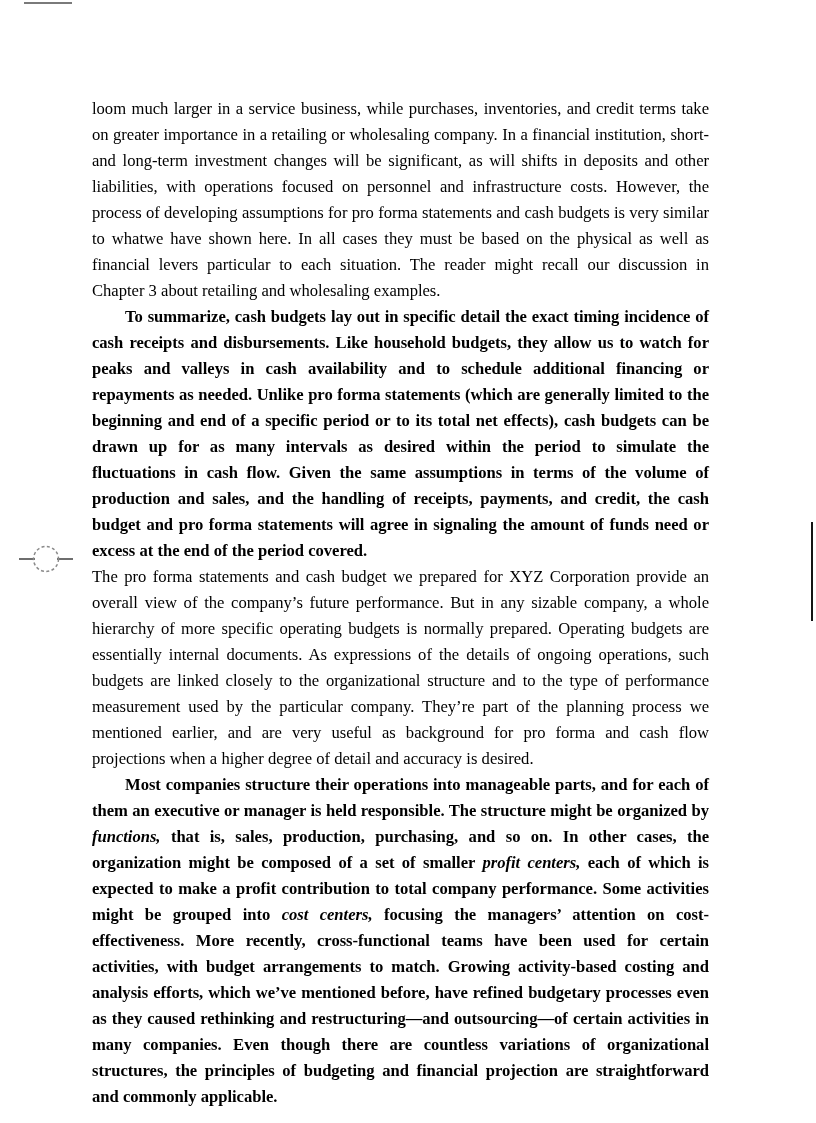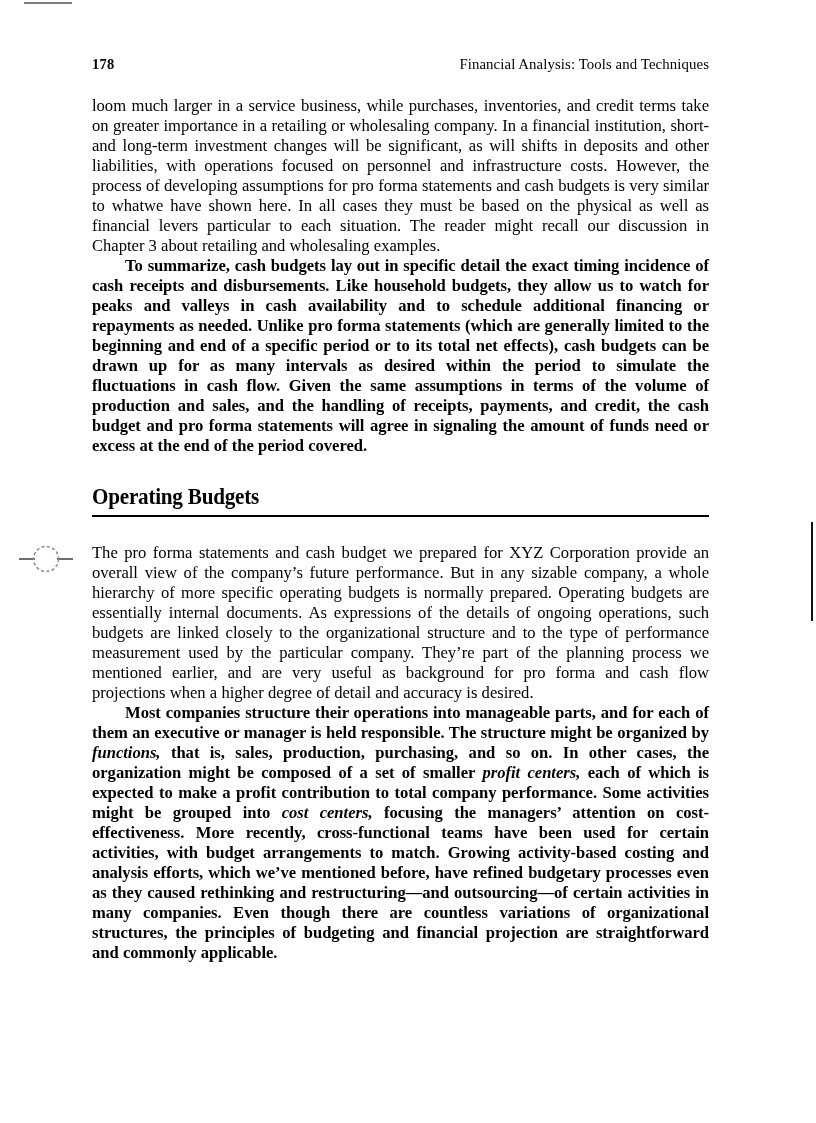--- a/index.html
+++ b/index.html
@@ -73,21 +73,21 @@
   .content {
     position: absolute;
     left: 92px;
     top: 96px;
     width: 617px;
   }
 
   p.body-par {
     margin: 0;
     font-size: 16.6px;
-    line-height: 20px;
+    line-height: 26px;
     text-align: justify;
     text-justify: inter-word;
     letter-spacing: -0.02px;
     word-spacing: 0.1px;
     hyphens: manual;
   }
   p.indent {
     text-indent: 33px;
     font-weight: bold;
   }
@@ -124,35 +124,27 @@
   <div class="crop-mark-right"></div>
 
   <div class="registration-mark">
     <svg width="56" height="42" viewBox="0 0 56 42" xmlns="http://www.w3.org/2000/svg">
       <line x1="1" y1="21" x2="17" y2="21" stroke="#4a4a4a" stroke-width="1.6"></line>
       <line x1="39" y1="21" x2="55" y2="21" stroke="#4a4a4a" stroke-width="1.6"></line>
       <circle cx="28" cy="21" r="12.5" fill="none" stroke="#8a8a8a" stroke-width="1.5" stroke-dasharray="3 2.4"></circle>
     </svg>
   </div>
 
-  <div class="running-header">
-    <span class="folio">178</span>
-    <span class="header-title">Financial Analysis: Tools and Techniques</span>
-  </div>
 
   <div class="content">
 
     <p class="body-par">loom much larger in a service business, while purchases, inventories, and credit terms take on greater importance in a retailing or wholesaling company. In a financial institution, short- and long-term investment changes will be significant, as will shifts in deposits and other liabilities, with operations focused on personnel and infrastructure costs. However, the process of developing assumptions for pro forma statements and cash budgets is very similar to whatwe have shown here. In all cases they must be based on the physical as well as financial levers particular to each situation. The reader might recall our discussion in Chapter 3 about retailing and wholesaling examples.</p>
 
     <p class="body-par indent">To summarize, cash budgets lay out in specific detail the exact timing incidence of cash receipts and disbursements. Like household budgets, they allow us to watch for peaks and valleys in cash availability and to schedule additional financing or repayments as needed. Unlike pro forma statements (which are generally limited to the beginning and end of a specific period or to its total net effects), cash budgets can be drawn up for as many intervals as desired within the period to simulate the fluctuations in cash flow. Given the same assumptions in terms of the volume of production and sales, and the handling of receipts, payments, and credit, the cash budget and pro forma statements will agree in signaling the amount of funds need or excess at the end of the period covered.</p>
 
-    <div class="section-heading-block">
-      <h2 class="section-heading">Operating Budgets</h2>
-      <div class="heading-rule"></div>
-    </div>
 
     <p class="body-par">The pro forma statements and cash budget we prepared for XYZ Corporation provide an overall view of the company’s future performance. But in any sizable company, a whole hierarchy of more specific operating budgets is normally prepared. Operating budgets are essentially internal documents. As expressions of the details of ongoing operations, such budgets are linked closely to the organizational structure and to the type of performance measurement used by the particular company. They’re part of the planning process we mentioned earlier, and are very useful as background for pro forma and cash flow projections when a higher degree of detail and accuracy is desired.</p>
 
     <p class="body-par indent"><span>Most companies structure their operations into manageable parts, and for each of them an executive or manager is held responsible. The structure might be organized by </span><em>functions,</em><span> that is, sales, production, purchasing, and so on. In other cases, the organization might be composed of a set of smaller </span><em>profit centers,</em><span> each of which is expected to make a profit contribution to total company performance. Some activities might be grouped into </span><em>cost centers,</em><span> focusing the managers’ attention on cost-effectiveness. More recently, cross-functional teams have been used for certain activities, with budget arrangements to match. Growing activity-based costing and analysis efforts, which we’ve mentioned before, have refined budgetary processes even as they caused rethinking and restructuring—and outsourcing—of certain activities in many companies. Even though there are countless variations of organizational structures, the principles of budgeting and financial projection are straightforward and commonly applicable.</span></p>
 
   </div>
 
 </div>
 
 </body></html>

